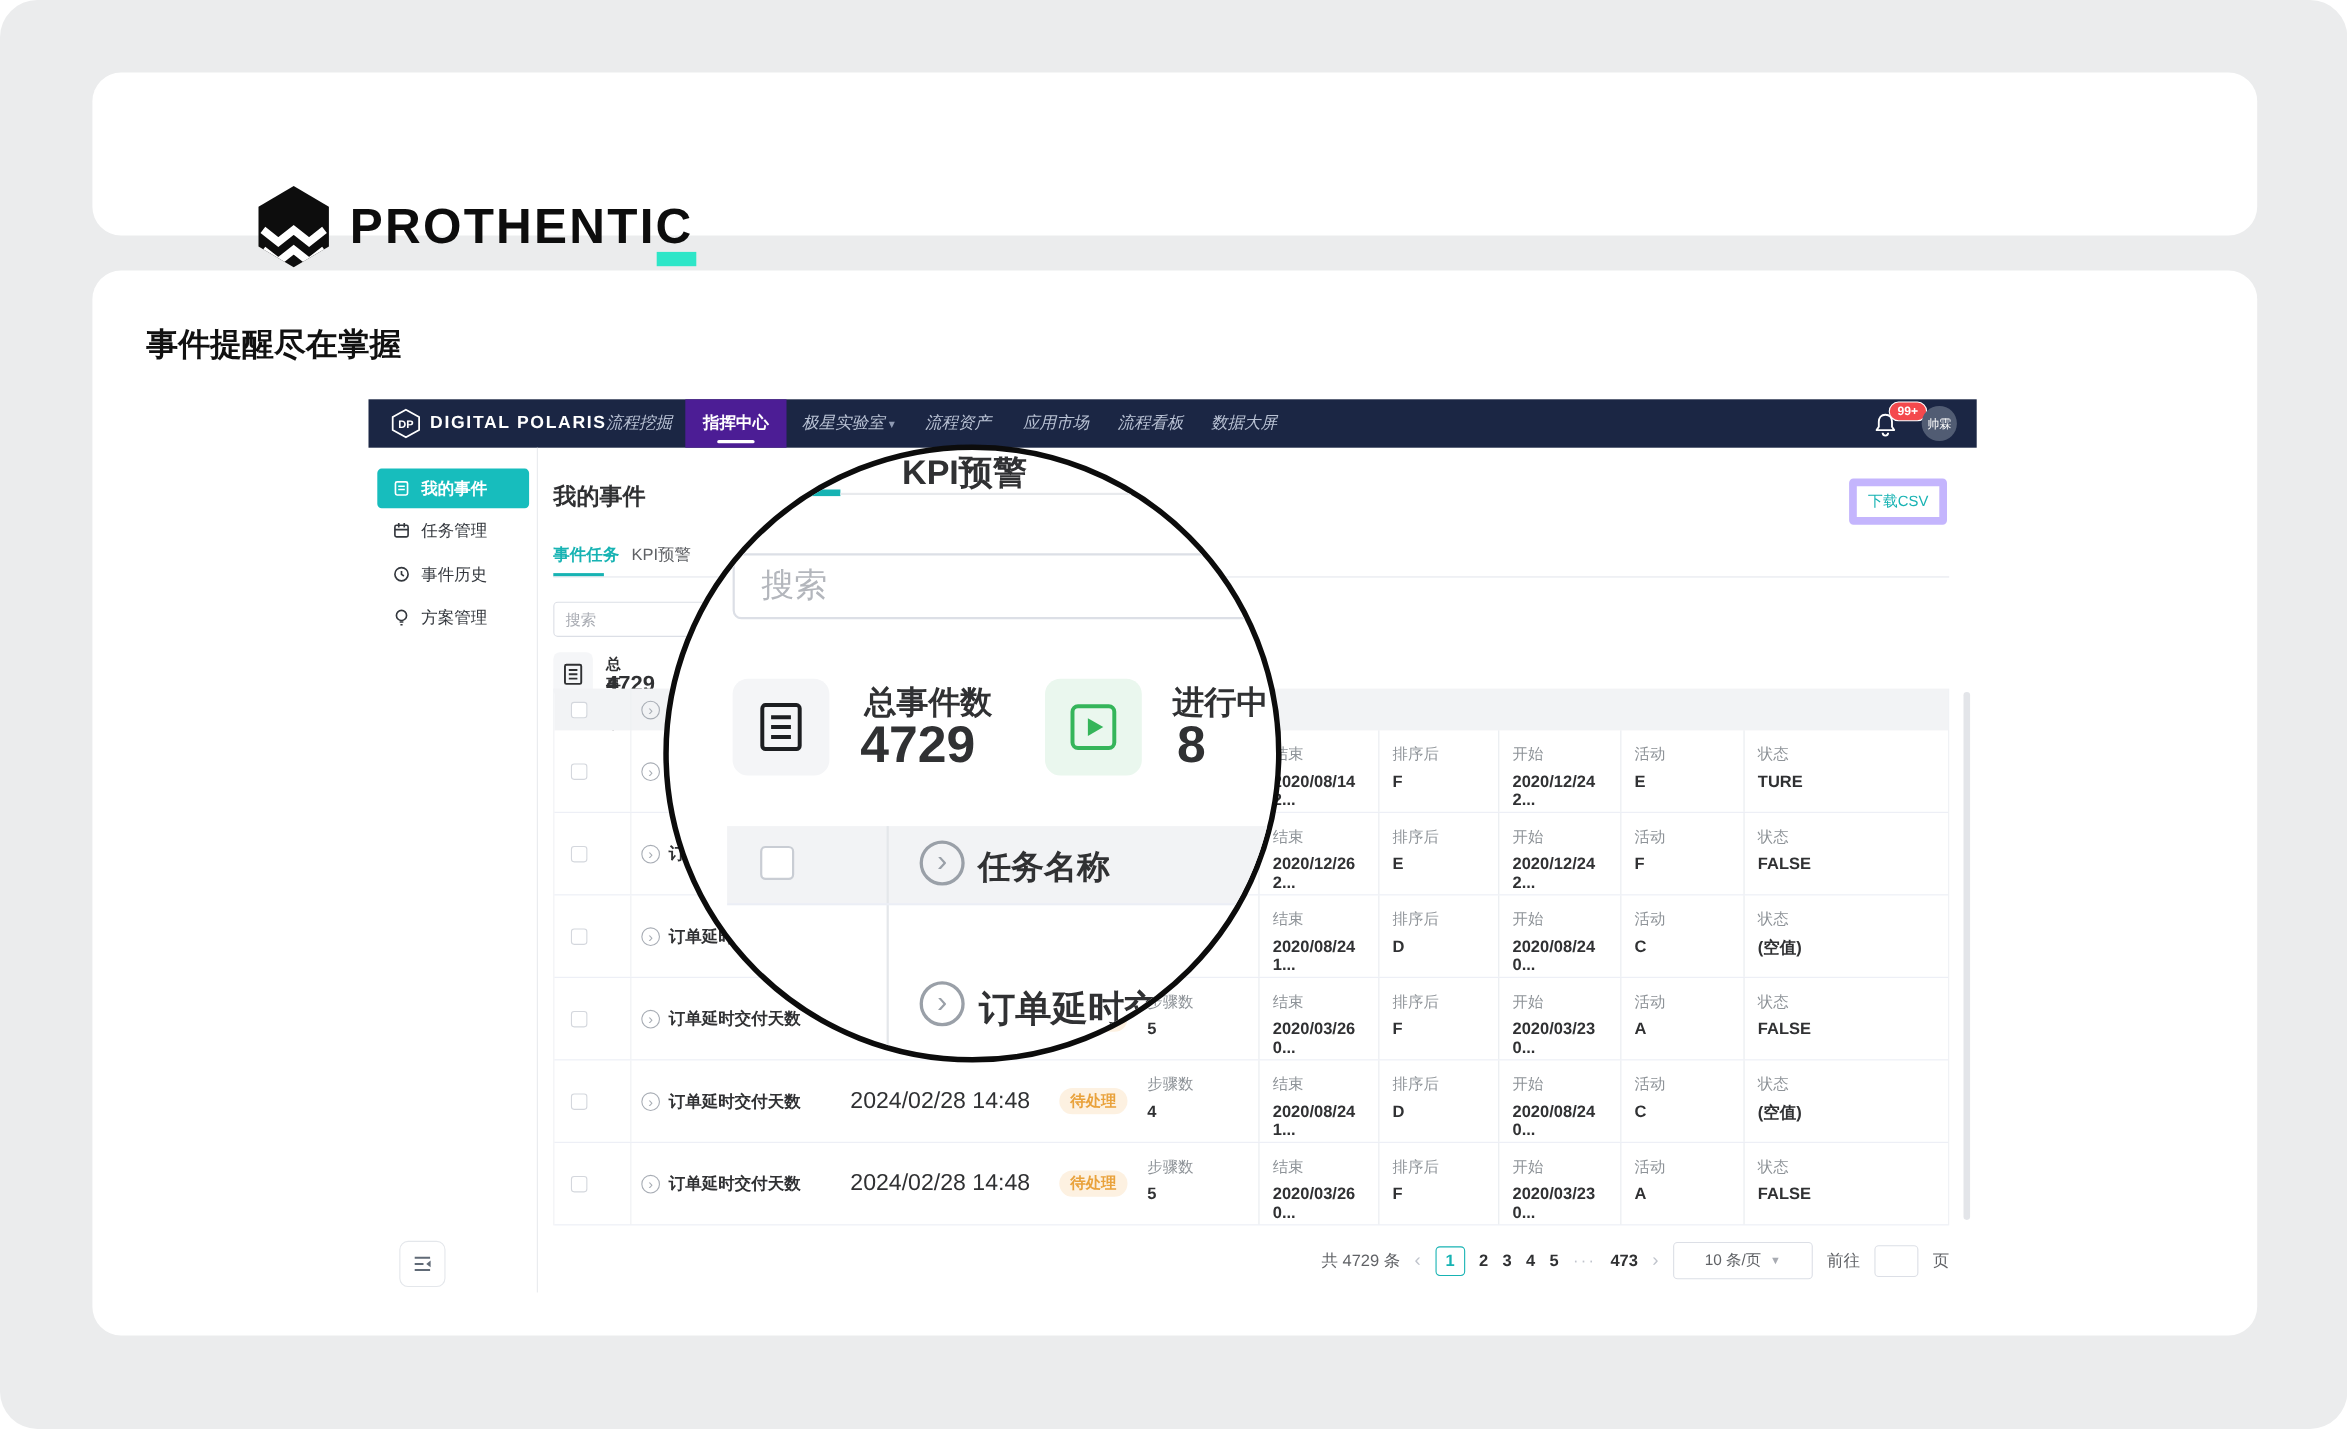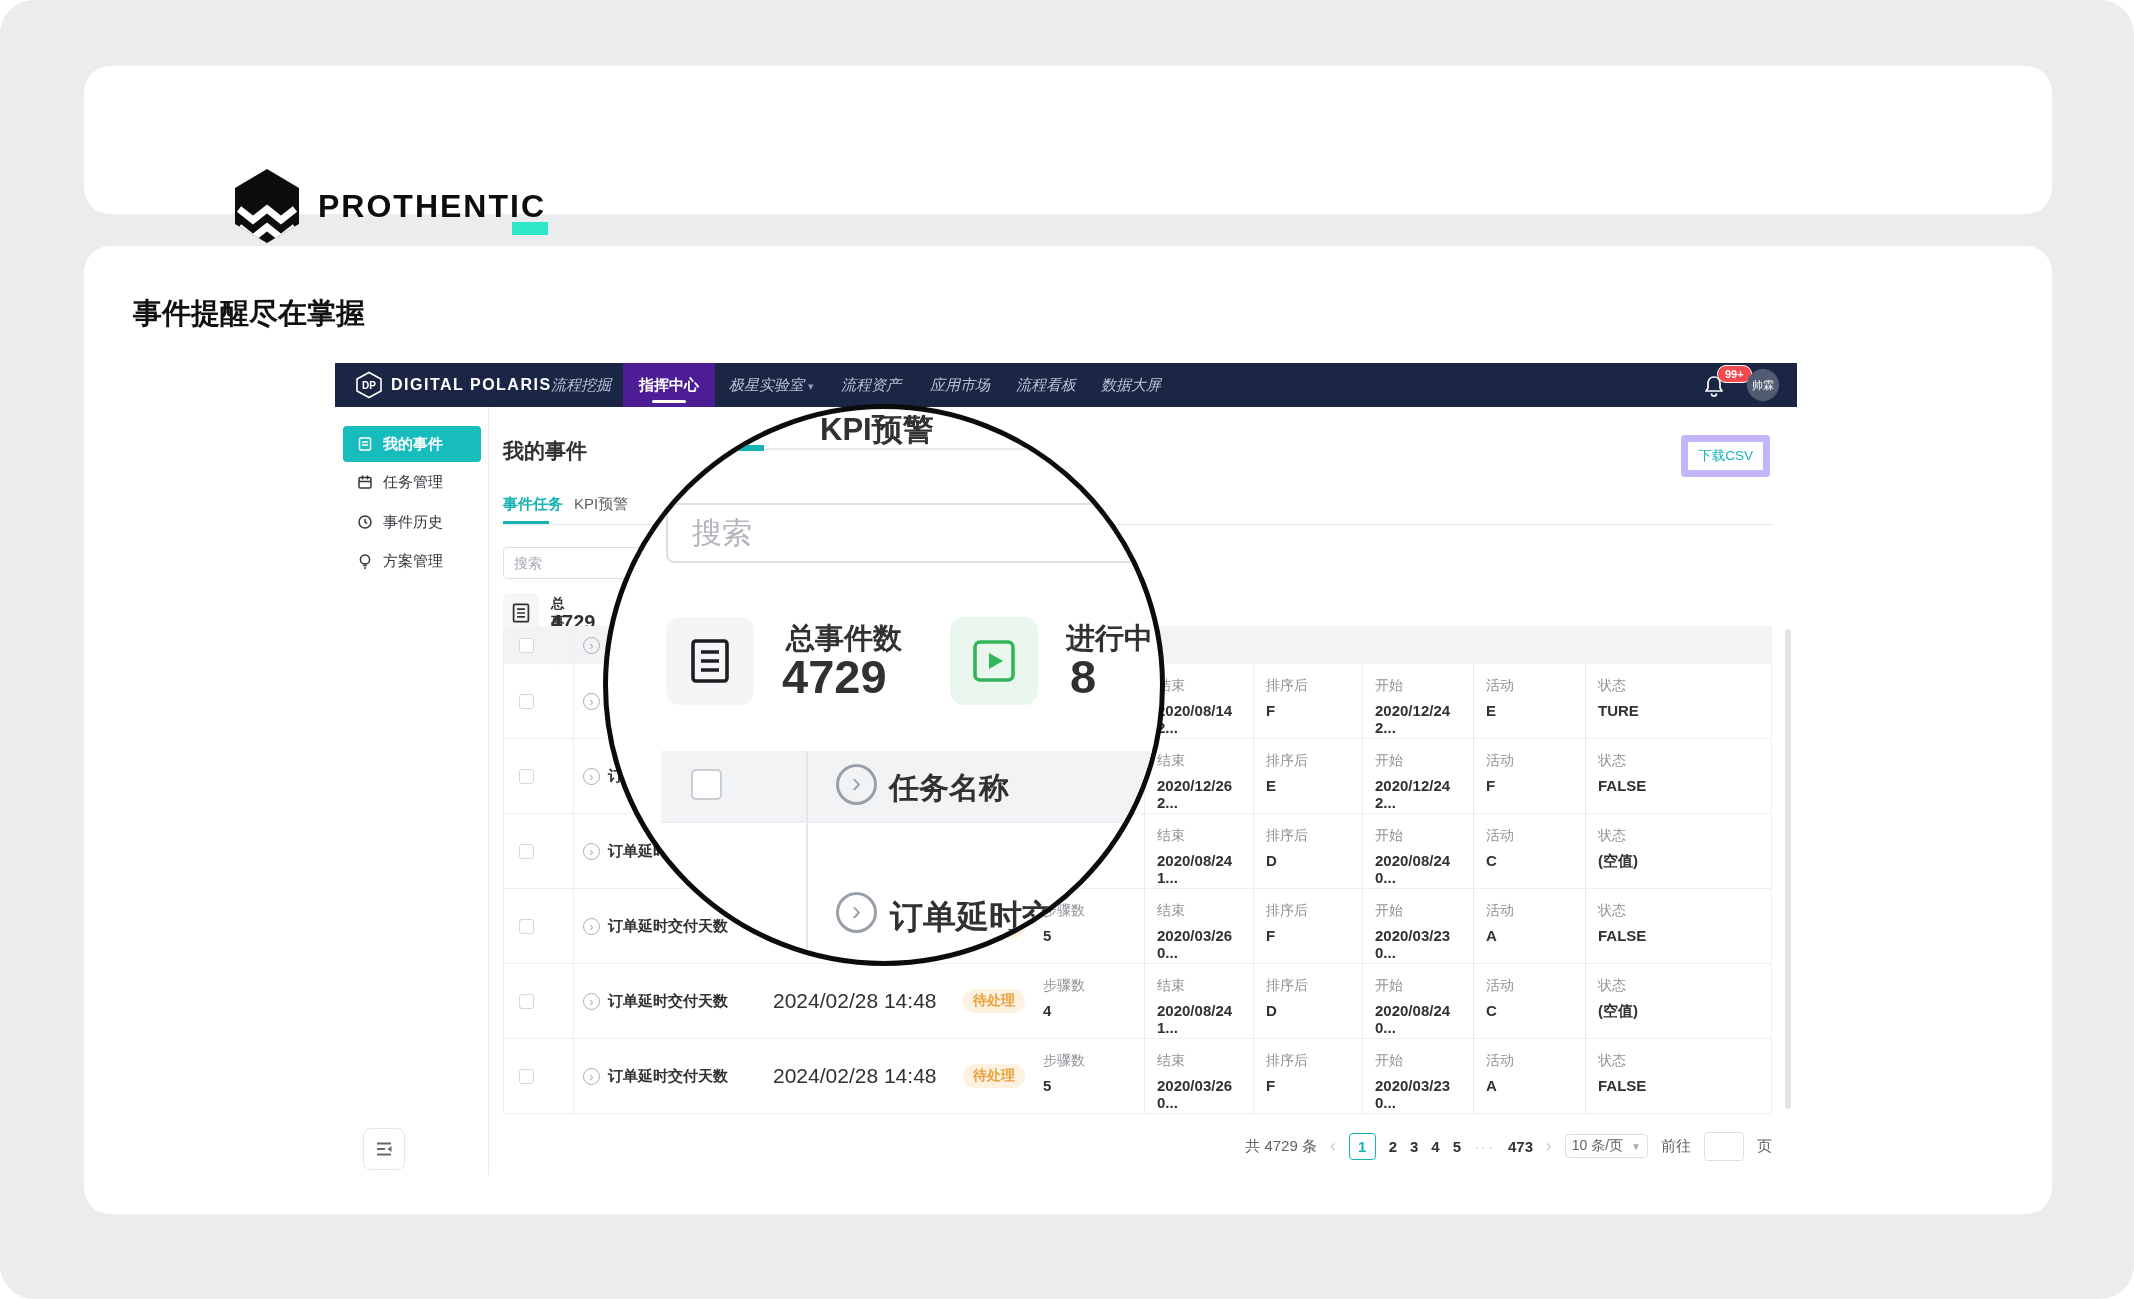--- a/index.html
+++ b/index.html
@@ -5,21 +5,21 @@
   * { margin:0; padding:0; box-sizing:border-box; }
   html,body { width:2134px; height:1299px; background:#fff; overflow:hidden;
     font-family:"Liberation Sans","DejaVu Sans",sans-serif; color:#303133; }
   .frame { position:absolute; inset:0; background:#EBECED; border-radius:34px; }
   .card { position:absolute; background:#fff; border-radius:26px; }
 
   
   .header-card { left:84px; top:66px; width:1968px; height:148px; }
   .brand { position:absolute; left:146px; top:100px; height:80px; display:flex; align-items:center; }
   .brand-mark { width:74px; height:78px; }
-  .brand-text { position:relative; margin-left:14px; font-size:32px; font-weight:800;
+  .brand-text { position:relative; margin-left:14px; font-size:45px; font-weight:800;
     letter-spacing:2px; color:#0d0d0d; }
   .brand-tick { position:absolute; right:-2px; bottom:-10px; width:36px; height:13px; background:#2EE6C8; }
   .hero-title { position:absolute; left:692px; top:112px; font-size:48px; font-weight:800;
     letter-spacing:2px; color:#000; }
 
   
   .main-card { left:84px; top:246px; width:1968px; height:968px; }
   .section-heading { position:absolute; left:49px; top:48px; font-size:29px; font-weight:800; color:#111; }
 
   
@@ -101,21 +101,21 @@
 
   
   .pagination { position:absolute; right:25px; top:724px; height:30px; display:flex;
     align-items:center; gap:13px; font-size:15px; color:#606266; }
   .pg-arrow { color:#C0C4CC; font-size:17px; cursor:pointer; }
   .pg-num { color:#303133; font-weight:600; cursor:pointer; }
   .pg-num.active { width:27px; height:27px; border:1px solid #17B3B3; border-radius:4px;
     color:#17B3B3; display:flex; align-items:center; justify-content:center; }
   .pg-ellipsis { color:#C0C4CC; letter-spacing:2px; }
   .pg-size { display:flex; align-items:center; gap:8px; border:1px solid #DCDFE6; border-radius:4px;
-    height:24px; padding:0 6px; font-size:14px; cursor:pointer; background:#fff; }
+    height:34px; padding:0 28px; font-size:14px; cursor:pointer; background:#fff; }
   .pg-size .caret { font-size:10px; color:#A8ABB2; }
   .goto-input { width:40px; height:29px; border:1px solid #DCDFE6; border-radius:4px; }
 
   
   .magnifier { position:absolute; left:268px; top:41px; width:562px; height:562px;
     border-radius:50%; border:5px solid #0C0C0C; background:#fff; overflow:hidden; z-index:50; }
   .mag-kpi { position:absolute; left:212px; top:0px; font-size:31px; font-weight:700; }
   .mag-teal { position:absolute; left:104px; top:36px; width:52px; height:6px; background:#17B3B3; }
   .mag-line { position:absolute; left:156px; top:39px; width:400px; height:2px; background:#E8EAED; }
   .mag-search { position:absolute; left:58px; top:94px; width:483px; height:60px;

